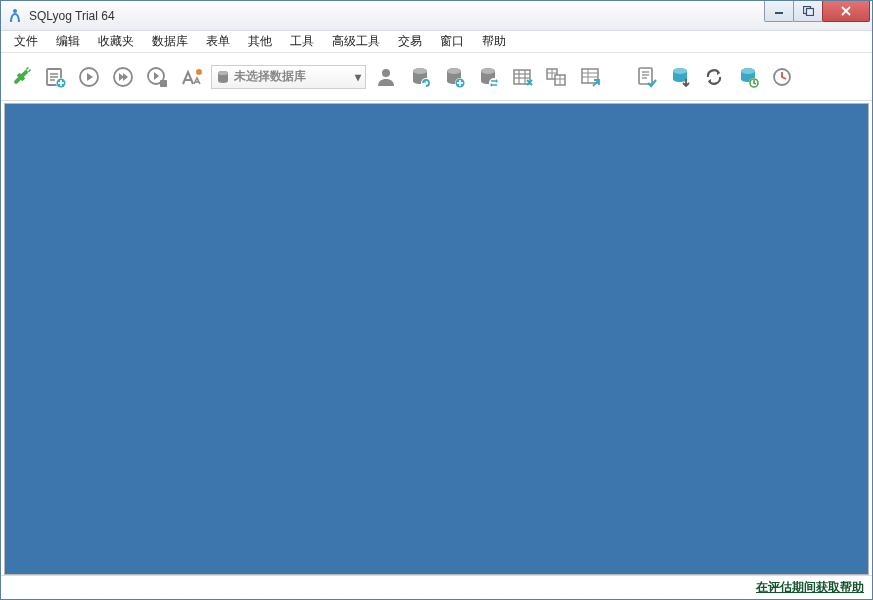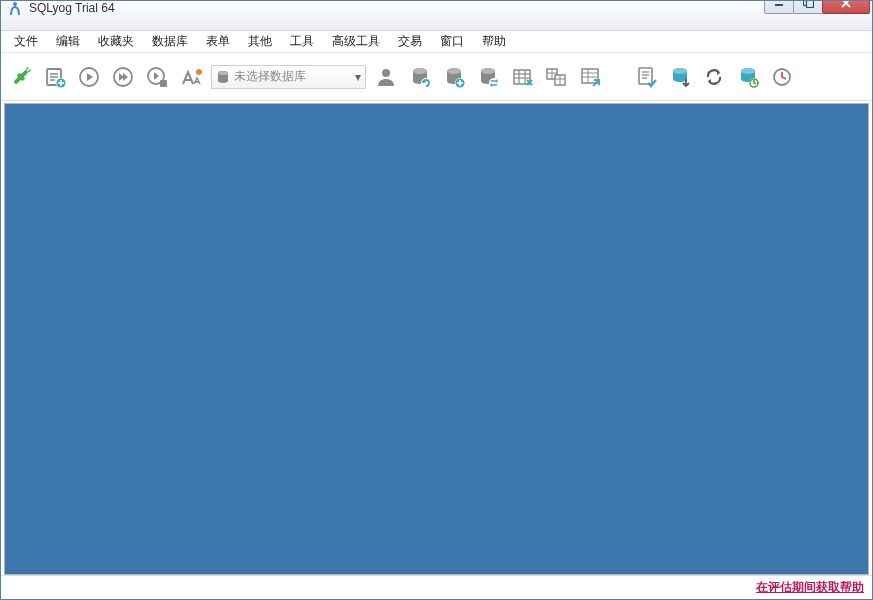--- a/index.html
+++ b/index.html
@@ -10,21 +10,21 @@
   width: 873px;
   height: 600px;
   overflow: hidden;
   border: 1px solid #5a7fa0;
 }
 .titlebar {
   height: 30px;
   background: linear-gradient(to bottom, #fdfdfe, #ebeef3);
   border-bottom: 1px solid #d6dbe1;
   display: flex;
-  align-items: flex-start;
+  align-items: center;
   padding-left: 6px;
 }
 .titlebar .app-icon {
   width: 16px; height: 16px;
   margin-right: 6px;
   display:flex;align-items:center;justify-content:center;
 }
 .titlebar .title { color:#333; font-size:12px; }
 .titlebar .spacer { flex:1; }
 .win-controls { display:flex; height:21px; margin-right:2px; margin-top:-8px;}
@@ -59,20 +59,21 @@
   cursor:default;
 }
 .toolbar {
   height:48px;
   background:#fff;
   border-bottom:1px solid #dcdcdc;
   display:flex;
   align-items:center;
   padding:0 6px;
   gap:6px;
+  font-weight:bold;
 }
 .tool-btn {
   width:28px;height:28px;
   display:flex;align-items:center;justify-content:center;
   border-radius:3px;
 }
 .db-select {
   height:24px;
   width:155px;
   border:1px solid #cfcfcf;
@@ -99,21 +100,21 @@
 .statusbar {
   height:24px;
   border-top:1px solid #dcdcdc;
   display:flex;
   align-items:center;
   justify-content:flex-end;
   padding:0 8px;
   font-size:12px;
 }
 .statusbar a {
-  color:#be185d;
+  color:#14532d;
   text-decoration:underline;
   font-weight:bold;
 }
 </style>
 </head>
 <body>
 
 <div class="titlebar">
   <div class="app-icon">
     <svg width="16" height="16" viewBox="0 0 16 16">

